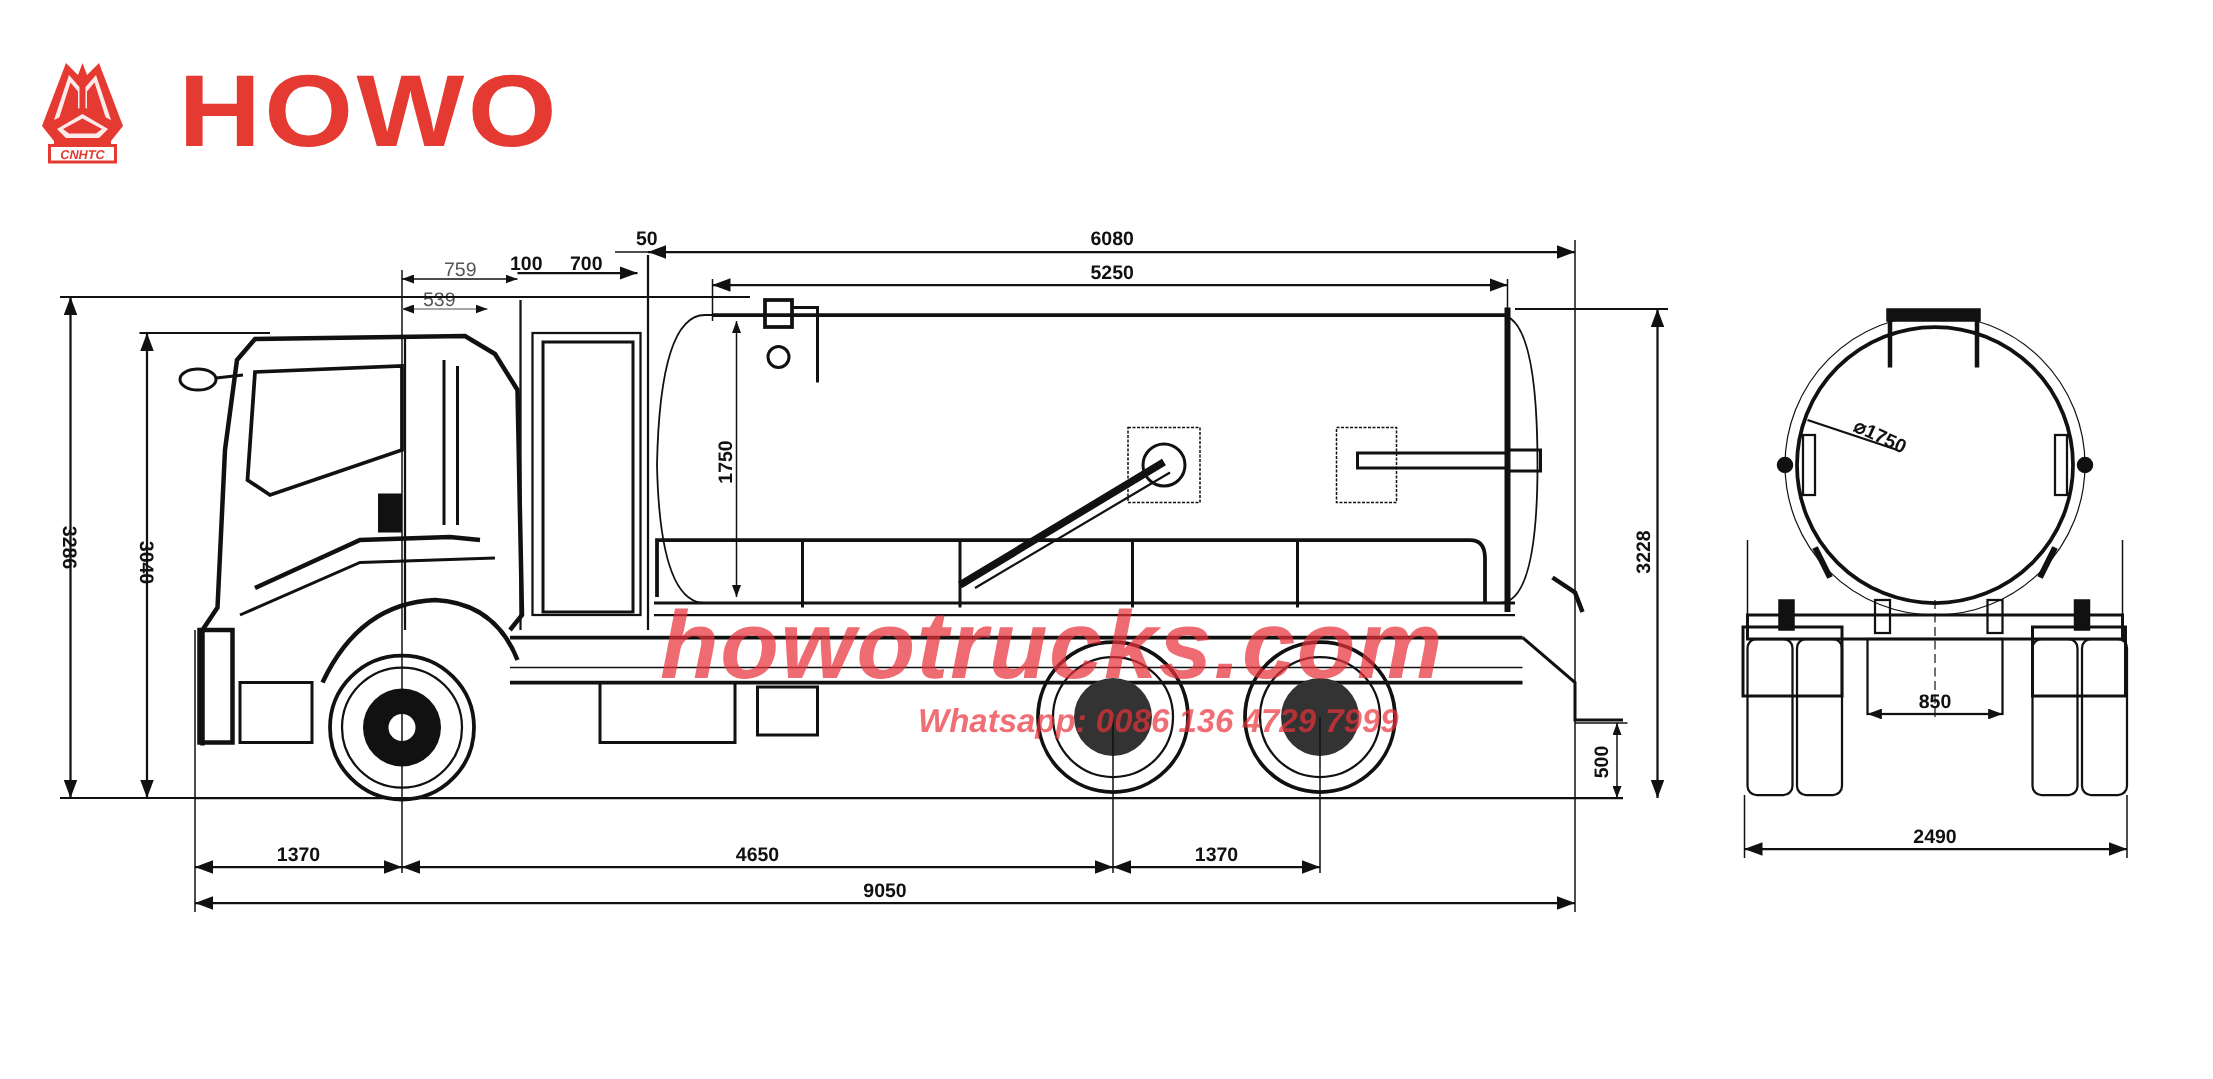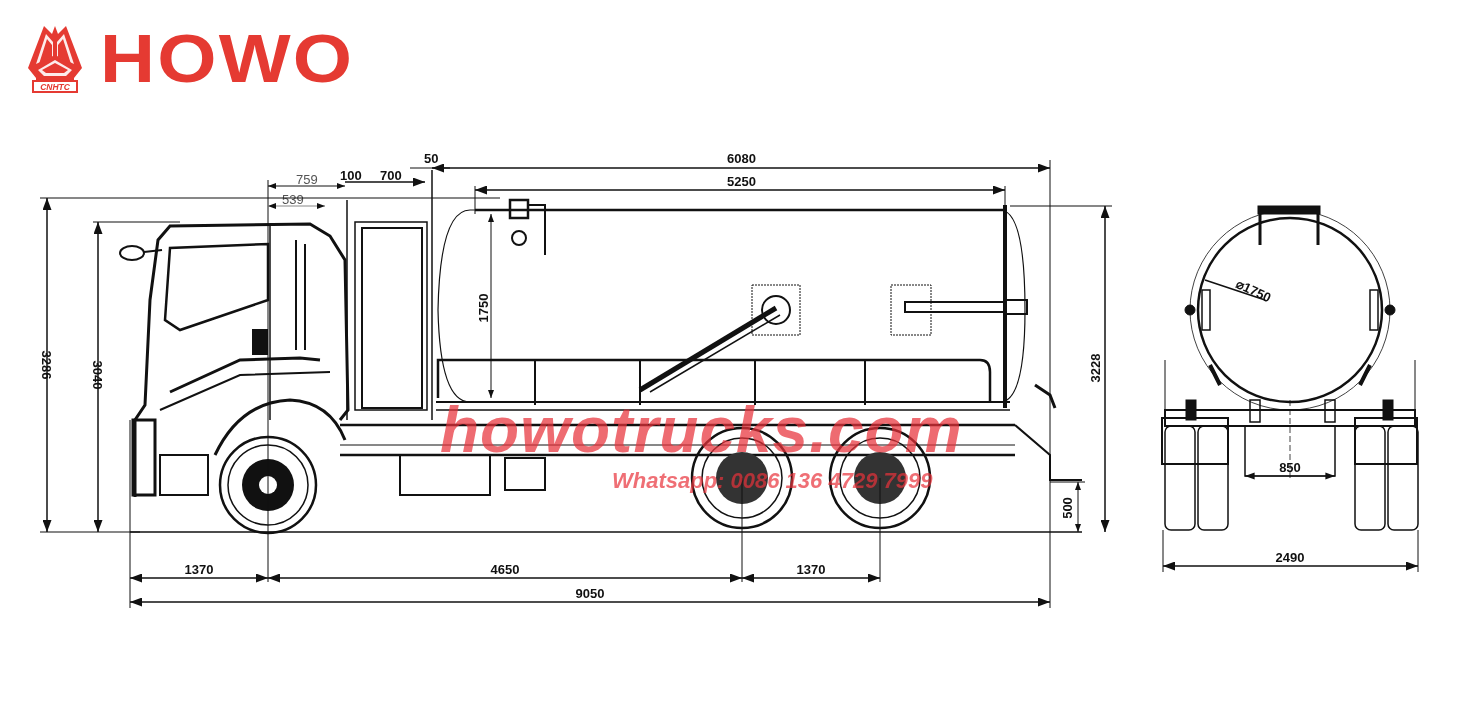--- a/index.html
+++ b/index.html
@@ -1,18 +1,18 @@
 <!DOCTYPE html>
 <html><head>
 <meta charset="utf-8">
 <style>
   html,body{margin:0;padding:0;background:#ffffff;}
   body{width:1475px;height:719px;position:relative;overflow:hidden;font-family:"Liberation Sans",sans-serif;}
   #canvas{position:absolute;left:0;top:0;width:1475px;height:719px;}
-  .logo-wrap{position:absolute;left:22px;top:20px;display:flex;align-items:center;}
+  .logo-wrap{position:absolute;left:22px;top:36px;display:flex;align-items:center;gap:19px;}
   .brand-text{font-family:"Liberation Sans",sans-serif;font-weight:900;font-size:68px;color:#e53a32;letter-spacing:2px;line-height:1;margin-left:12px;transform:scaleX(1.12);transform-origin:left center;}
   .dim{font-family:"Liberation Sans",sans-serif;font-weight:bold;font-size:13px;fill:#111;}
   .dim-thin{font-family:"Liberation Sans",sans-serif;font-size:13px;fill:#555;}
   .wm-main{font-family:"Liberation Sans",sans-serif;font-weight:900;font-style:italic;font-size:64px;fill:#e8323a;fill-opacity:0.72;letter-spacing:1px;}
   .wm-sub{font-family:"Liberation Sans",sans-serif;font-weight:900;font-style:italic;font-size:22px;fill:#e8323a;fill-opacity:0.7;}
   .ln{stroke:#111;fill:none;}
 </style>
 </head>
 <body>
 

